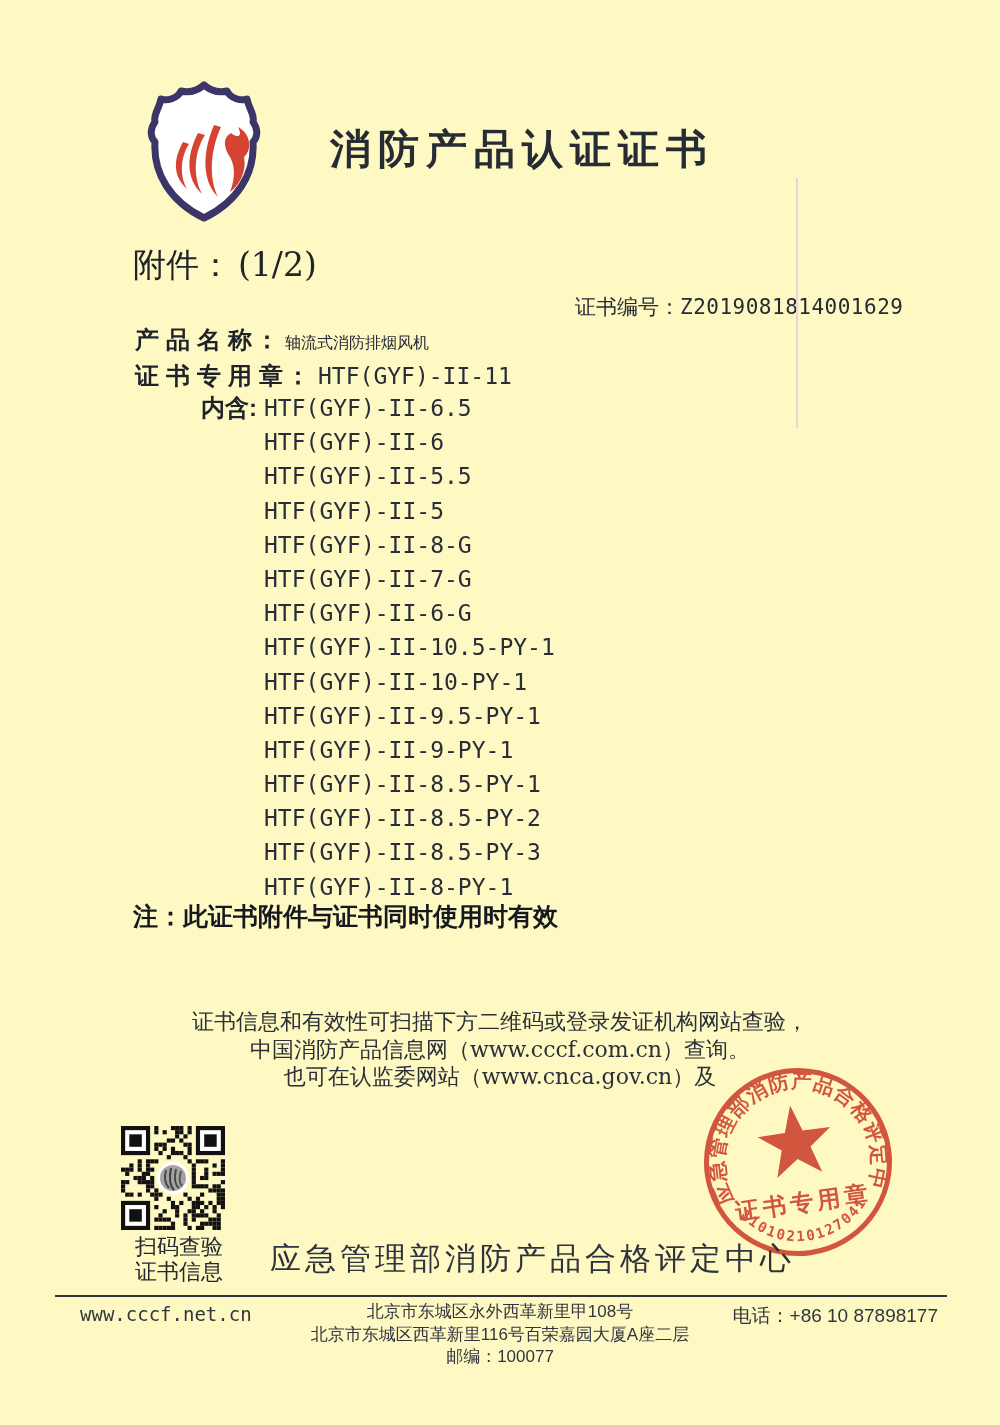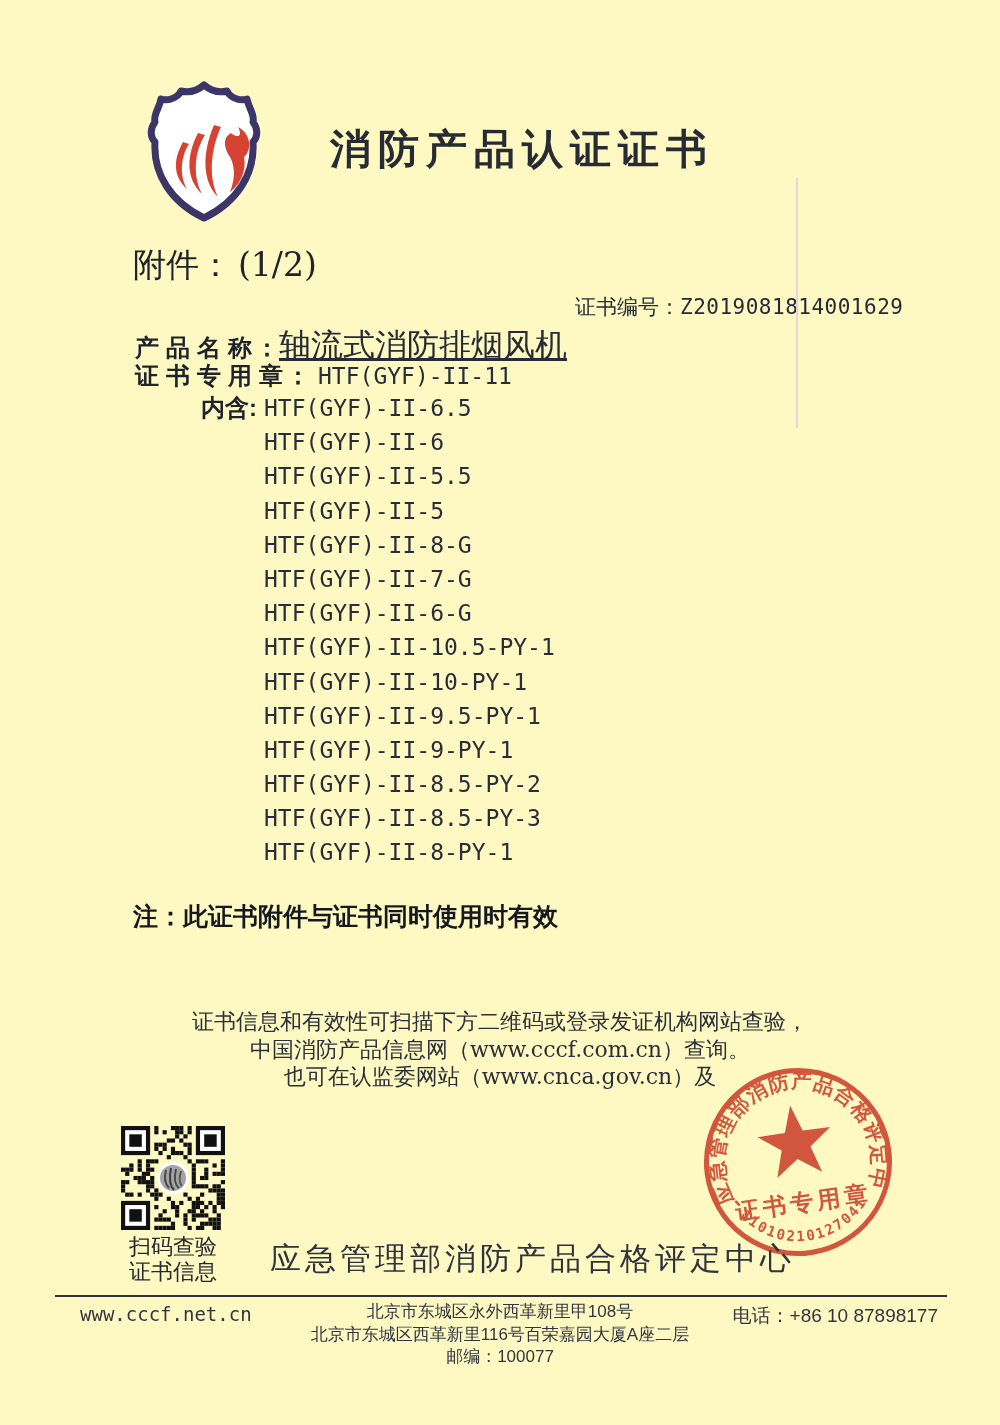--- a/index.html
+++ b/index.html
@@ -20,36 +20,36 @@
   .attachment .pg{font-family:"DejaVu Serif",serif;margin-left:6px;}
   .certno{
     position:absolute;left:575px;top:293px;font-size:21px;color:#252a34;white-space:nowrap;
     font-family:"DejaVu Serif",serif;
   }
   .certno .val{font-family:"DejaVu Sans Mono",monospace;letter-spacing:.5px;}
   
   .fieldrow{position:absolute;left:135px;white-space:nowrap;}
   .flabel{font-weight:bold;font-size:24px;letter-spacing:7px;color:#1e222a;margin-top:44px;}
   .fcolon{font-weight:bold;font-size:24px;color:#1e222a;margin-left:-4px;}
-  .fval-cn{font-size:32px;font-family:"DejaVu Serif",serif;color:#262b35;text-decoration:underline;}
+  .fval-cn{font-size:16px;font-family:"DejaVu Serif",serif;color:#262b35;margin-left:6px;}
   .fval-code{font-size:23px;font-family:"DejaVu Sans Mono",monospace;color:#282d38;margin-left:8px;}
   .includes-label{position:absolute;left:201px;top:392px;font-weight:bold;font-size:24px;color:#1e222a;}
   .includes-list{position:absolute;left:264px;top:391px;}
   .includes-list .item{
     height:34.2px;line-height:34.2px;font-size:23px;
     font-family:"DejaVu Sans Mono",monospace;color:#282d38;white-space:nowrap;
   }
   .note{position:absolute;left:133px;top:900px;font-size:25px;font-weight:bold;color:#15181f;white-space:nowrap;}
   
   .verify{position:absolute;left:0;top:1008px;width:1000px;text-align:center;
     font-family:"DejaVu Serif",serif;font-size:22px;color:#2b3038;}
   .verify div{line-height:27.5px;white-space:nowrap;}
   
   .qr{position:absolute;left:121px;top:1126px;width:104px;height:104px;}
-  .qr-caption{position:absolute;left:106px;top:1234px;width:134px;text-align:center;
+  .qr-caption{position:absolute;left:112px;top:1234px;width:134px;text-align:center;
     font-family:"DejaVu Serif",serif;font-size:22px;line-height:25px;color:#23272f;}
   
   .stamp{position:absolute;left:676px;top:1040px;width:244px;height:244px;
     transform:rotate(-8deg);mix-blend-mode:multiply;opacity:.88;}
   
   .issuer{position:absolute;left:270px;top:1238px;font-size:31px;letter-spacing:4px;
     font-family:"DejaVu Serif",serif;color:#2e333d;white-space:nowrap;}
   
   .footer-line{position:absolute;left:55px;top:1295px;width:892px;height:2px;background:#33363c;}
   .f-web{position:absolute;left:80px;top:1303px;font-size:19px;font-family:"DejaVu Sans Mono",monospace;color:#31353f;}
@@ -100,20 +100,21 @@
       <div class="item">HTF(GYF)-II-6</div>
       <div class="item">HTF(GYF)-II-5.5</div>
       <div class="item">HTF(GYF)-II-5</div>
       <div class="item">HTF(GYF)-II-8-G</div>
       <div class="item">HTF(GYF)-II-7-G</div>
       <div class="item">HTF(GYF)-II-6-G</div>
       <div class="item">HTF(GYF)-II-10.5-PY-1</div>
       <div class="item">HTF(GYF)-II-10-PY-1</div>
       <div class="item">HTF(GYF)-II-9.5-PY-1</div>
       <div class="item">HTF(GYF)-II-9-PY-1</div>
+      <div class="item">HTF(GYF)-II-8.5-PY-1</div>
       <div class="item">HTF(GYF)-II-8.5-PY-2</div>
       <div class="item">HTF(GYF)-II-8.5-PY-3</div>
       <div class="item">HTF(GYF)-II-8-PY-1</div>
     </div>
 
   <div class="note">注：此证书附件与证书同时使用时有效</div>
 
   <div class="verify">
     <div>证书信息和有效性可扫描下方二维码或登录发证机构网站查验，</div>
     <div>中国消防产品信息网（www.cccf.com.cn）查询。</div>

